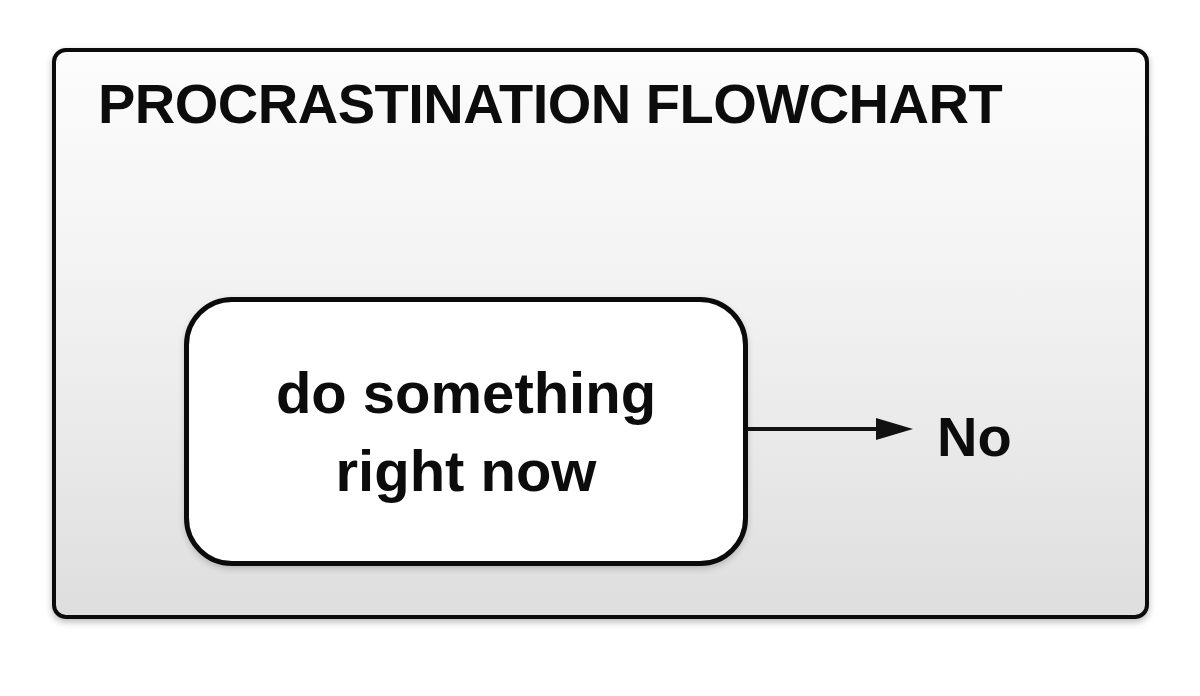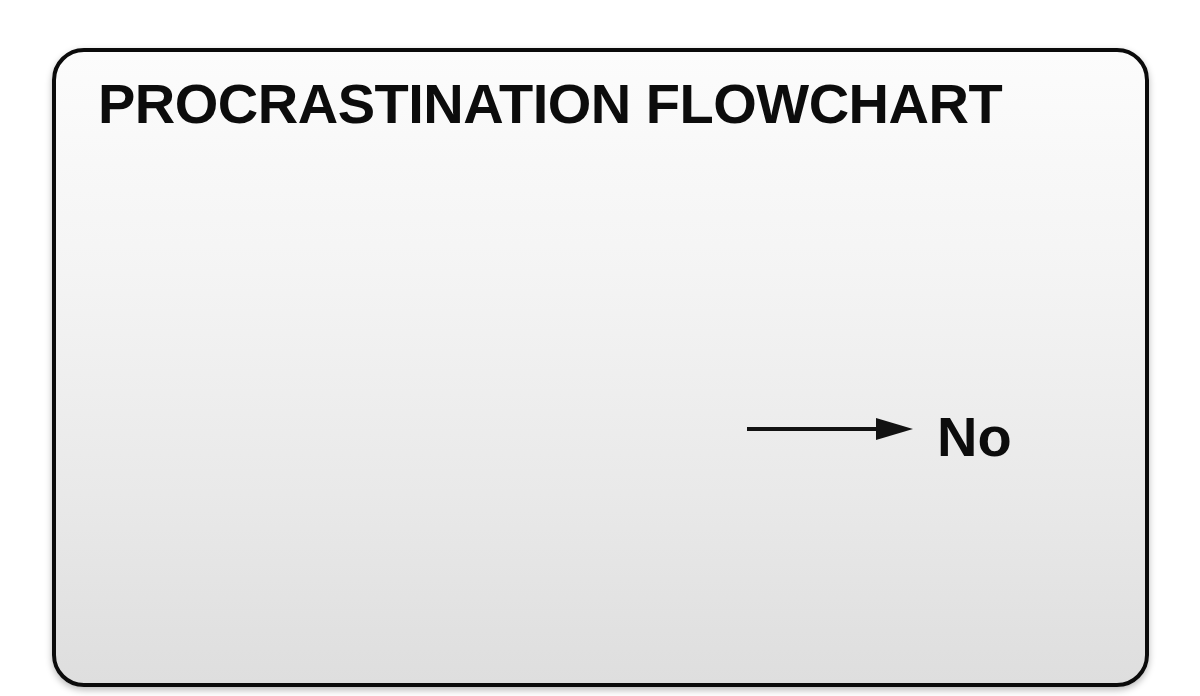--- a/index.html
+++ b/index.html
@@ -18,23 +18,23 @@
     height: 696px;
     background: #ffffff;
   }
 
   
   .panel {
     position: absolute;
     left: 52px;
     top: 48px;
     width: 1097px;
-    height: 639px;
+    height: 571px;
     border: 4px solid #0b0b0b;
-    border-radius: 32px;
+    border-radius: 14px;
     background: linear-gradient(180deg, #fcfcfc 0%, #f4f4f4 35%, #e9e9e9 70%, #dedede 100%);
     box-shadow: 0 3px 7px rgba(0,0,0,0.28);
   }
 
   .panel-title {
     position: absolute;
     left: 42px;
     top: 24px;
     font-size: 56px;
     font-weight: bold;
@@ -103,20 +103,24 @@
 </style>
 </head>
 <body>
 
 <div class="stage">
 
   <div class="panel">
 
     <div class="panel-title">PROCRASTINATION FLOWCHART</div>
 
+    <div class="node">
+      <span class="node-line">do something</span>
+      <span class="node-line">right now</span>
+    </div>
 
     <div class="edge-line"></div>
     <div class="edge-head"></div>
     <span class="edge-label">No</span>
 
   </div>
 
 </div>
 
 </body></html>

